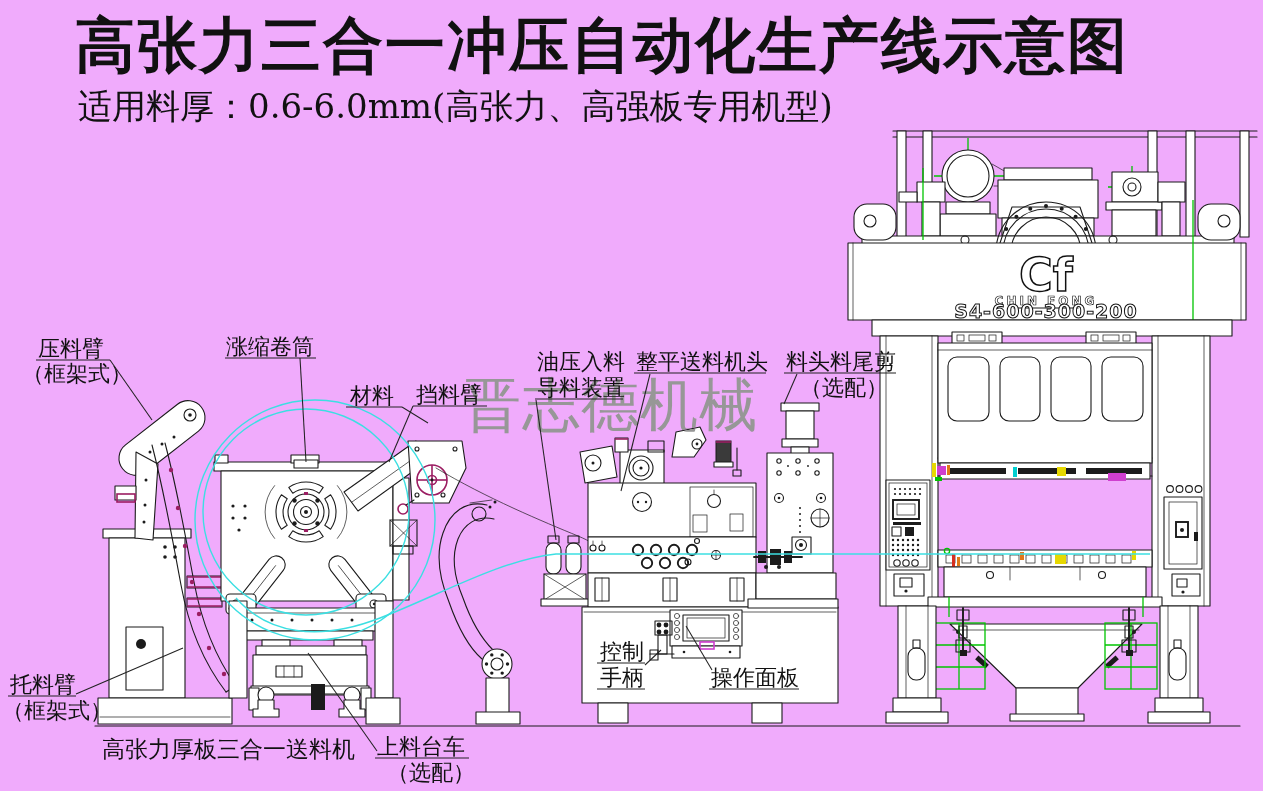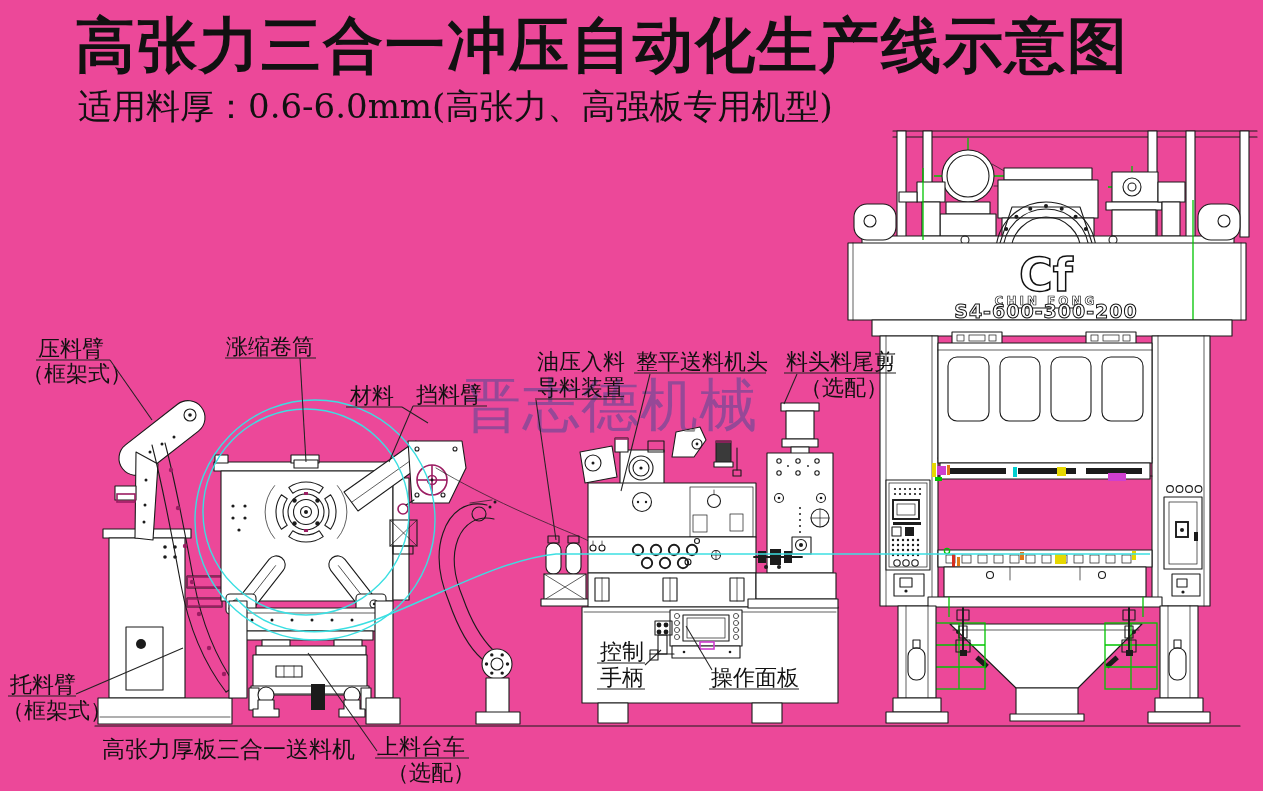--- a/index.html
+++ b/index.html
@@ -1,16 +1,16 @@
 <!DOCTYPE html>
 <html><head>
 <meta charset="utf-8">
 <style>
   html,body{margin:0;padding:0;background:#fff;}
-  #page{position:relative;width:1263px;height:791px;background:#ec4899;overflow:hidden;}
+  #page{position:relative;width:1263px;height:791px;background:#f0abfc;overflow:hidden;}
   svg{display:block}
   text{font-family:"DejaVu Serif","Liberation Serif",serif;fill:#111}
   .ln{fill:none;stroke:#1b1b1b;stroke-width:1.1;stroke-linecap:round;stroke-linejoin:round}
   .th{fill:none;stroke:#1b1b1b;stroke-width:0.7;stroke-linecap:round}
   .tk{fill:none;stroke:#1b1b1b;stroke-width:1.9;stroke-linecap:round}
   .fw{fill:#fff;stroke:#1b1b1b;stroke-width:1.1;stroke-linejoin:round}
   .fd{fill:#1b1b1b;stroke:none}
   .mg{fill:none;stroke:#9b1d62;stroke-width:1.6}
   .mgf{fill:#9b1d62;stroke:none}
   .cy{fill:none;stroke:#3cdfe2;stroke-width:1.4}

